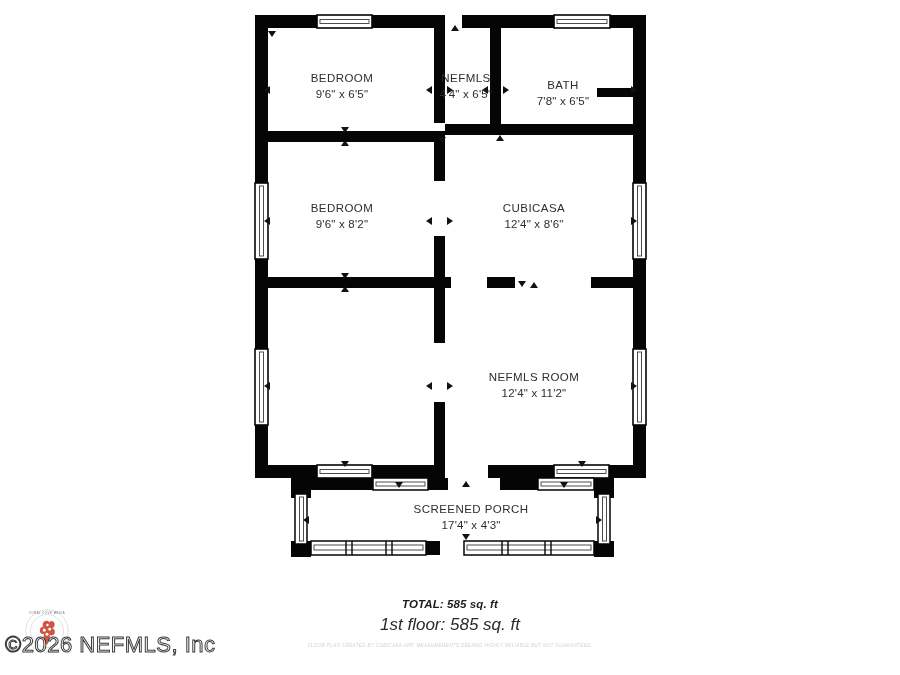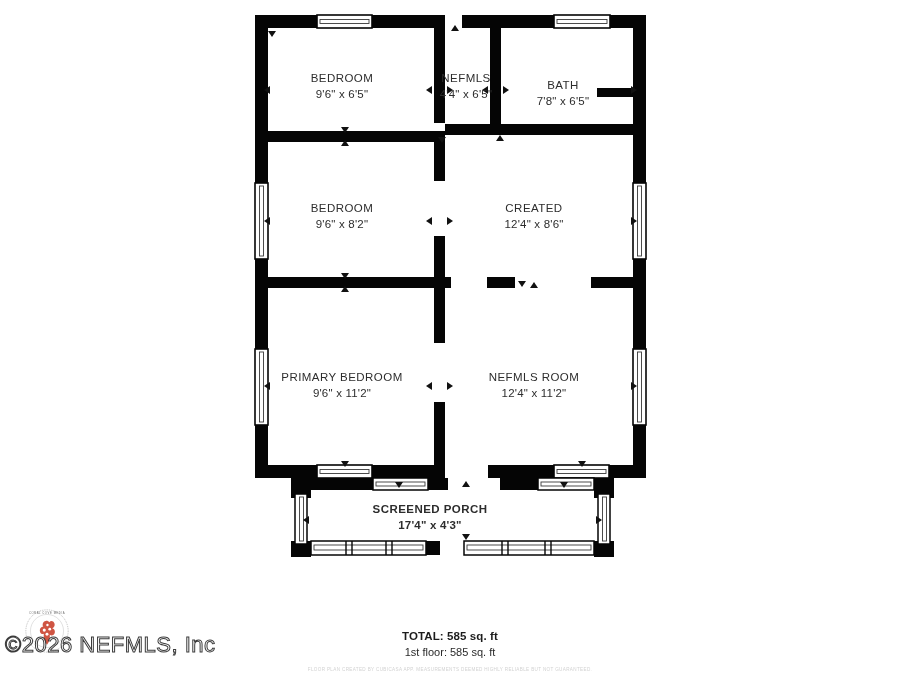--- a/index.html
+++ b/index.html
@@ -43,33 +43,34 @@
     display: block;
     font-size: 11.5px;
     letter-spacing: 0.2px;
     color: #2d2d2d;
     margin-top: 1px;
   }
 
   
   #footer {
     position: absolute;
-    left: 0; top: 628px;
+    left: 0; top: 596px;
     width: 900px;
     text-align: center;
+    font-style: italic;
   }
   #footer .total {
     font-size: 11.5px;
     font-weight: bold;
     color: #1c1c1c;
     letter-spacing: 0.1px;
     line-height: 1.45;
   }
   #footer .floor1 {
-    font-size: 11px;
+    font-size: 17px;
     color: #2a2a2a;
     line-height: 1.45;
   }
   #footer .excluded {
     font-size: 11px;
     color: #2a2a2a;
     line-height: 1.45;
   }
   #footer .disclaimer {
     margin-top: 6px;
@@ -280,35 +281,31 @@
     <span class="rname">BATH</span>
     <span class="rdim">7'8" x 6'5"</span>
   </div>
 
   <div class="room-label" style="left:342px; top:217px;">
     <span class="rname">BEDROOM</span>
     <span class="rdim">9'6" x 8'2"</span>
   </div>
 
   <div class="room-label" style="left:534px; top:217px;">
-    <span class="rname">CREATED</span>
+    <span class="rname">CUBICASA</span>
     <span class="rdim">12'4" x 8'6"</span>
   </div>
 
-  <div class="room-label" style="left:342px; top:386px;">
-    <span class="rname">PRIMARY BEDROOM</span>
-    <span class="rdim">9'6" x 11'2"</span>
-  </div>
 
   <div class="room-label" style="left:534px; top:386px;">
     <span class="rname">NEFMLS ROOM</span>
     <span class="rdim">12'4" x 11'2"</span>
   </div>
 
-  <div class="room-label" style="left:430px; top:518px;font-weight:bold;">
+  <div class="room-label" style="left:471px; top:518px;">
     <span class="rname">SCREENED PORCH</span>
     <span class="rdim">17'4" x 4'3"</span>
   </div>
 
   <div id="footer">
     <div class="total">TOTAL: 585 sq. ft</div>
     <div class="floor1">1st floor: 585 sq. ft</div>
     <div class="disclaimer">FLOOR PLAN CREATED BY CUBICASA APP. MEASUREMENTS DEEMED HIGHLY RELIABLE BUT NOT GUARANTEED.</div>
   </div>
 

